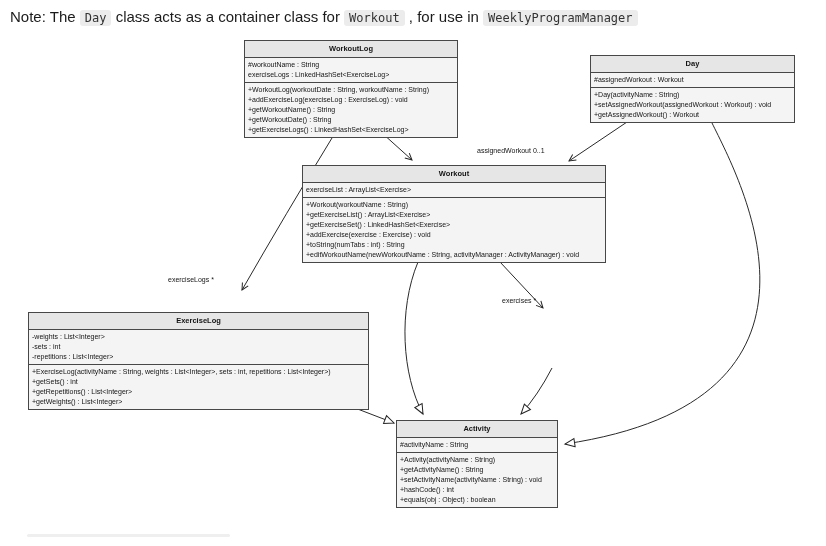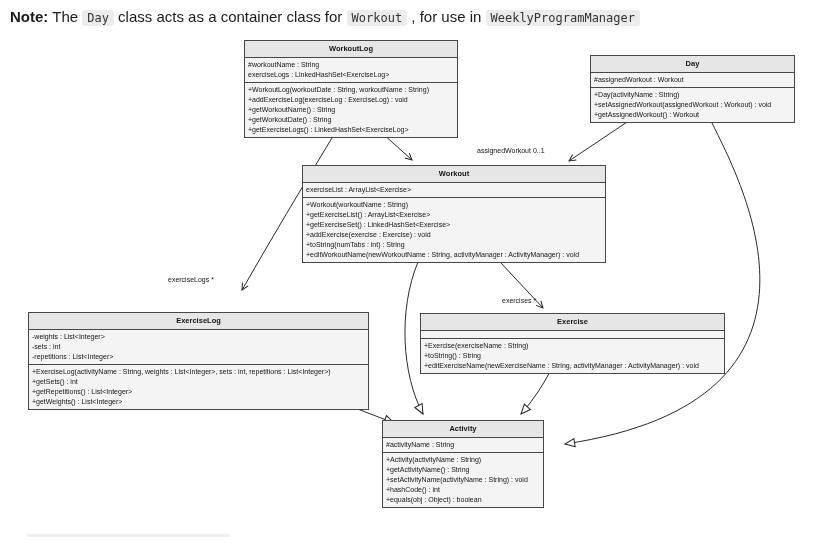--- a/index.html
+++ b/index.html
@@ -1,20 +1,20 @@
 <!DOCTYPE html>
 <html><head>
 <meta charset="utf-8">
 <style>
   html,body{margin:0;padding:0;background:#ffffff;}
   #stage{position:relative;width:826px;height:546px;background:#ffffff;overflow:hidden;
          font-family:"Liberation Sans",sans-serif;}
   
   .note{position:absolute;left:10px;top:8px;font-size:15px;color:#1b1b1b;white-space:pre;}
-  .note .bold{font-weight:bold;}
+  .note .bold{font-weight:normal;}
   .note .code{background:#ececec;color:#333;border-radius:3px;padding:1px 5px;
               font-family:"DejaVu Sans Mono",monospace;font-size:12px;}
   
   .uml-class{position:absolute;background:#f4f4f4;border:1px solid #474747;color:#141414;
              font-size:7px;line-height:10px;z-index:2;}
   .uml-title{background:#e6e6e6;border-bottom:1px solid #474747;text-align:center;
              font-weight:bold;font-size:7.5px;padding:3px 10px;}
   .uml-attrs{border-bottom:1px solid #474747;padding:2px 3px;min-height:3px;}
   .uml-methods{padding:2px 3px;}
   .member{white-space:nowrap;line-height:10px;}
@@ -104,31 +104,22 @@
         <div class="member">-repetitions : List&lt;Integer&gt;</div>
       </div>
     <div class="uml-methods">
         <div class="member">+ExerciseLog(activityName : String, weights : List&lt;Integer&gt;, sets : int, repetitions : List&lt;Integer&gt;)</div>
         <div class="member">+getSets() : int</div>
         <div class="member">+getRepetitions() : List&lt;Integer&gt;</div>
         <div class="member">+getWeights() : List&lt;Integer&gt;</div>
       </div>
   </div>
 
-  <div class="uml-class" style="left:420px;top:313px;width:303px;">
-    <div class="uml-title">Exercise</div>
-    <div class="uml-attrs"></div>
-    <div class="uml-methods">
-        <div class="member">+Exercise(exerciseName : String)</div>
-        <div class="member">+toString() : String</div>
-        <div class="member">+editExerciseName(newExerciseName : String, activityManager : ActivityManager) : void</div>
-      </div>
-  </div>
 
-  <div class="uml-class" style="left:382px;top:420px;width:160px;">
+  <div class="uml-class" style="left:396px;top:420px;width:160px;">
     <div class="uml-title">Activity</div>
     <div class="uml-attrs">
         <div class="member">#activityName : String</div>
       </div>
     <div class="uml-methods">
         <div class="member">+Activity(activityName : String)</div>
         <div class="member">+getActivityName() : String</div>
         <div class="member">+setActivityName(activityName : String) : void</div>
         <div class="member">+hashCode() : int</div>
         <div class="member">+equals(obj : Object) : boolean</div>

